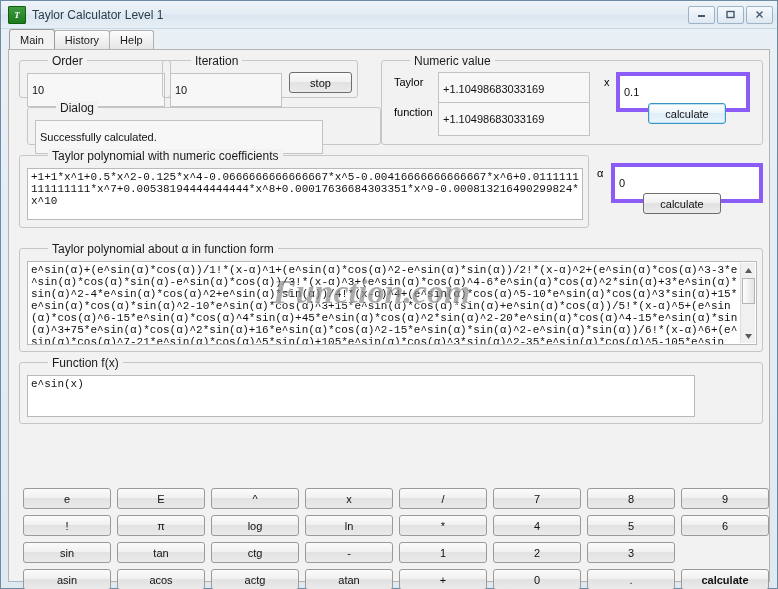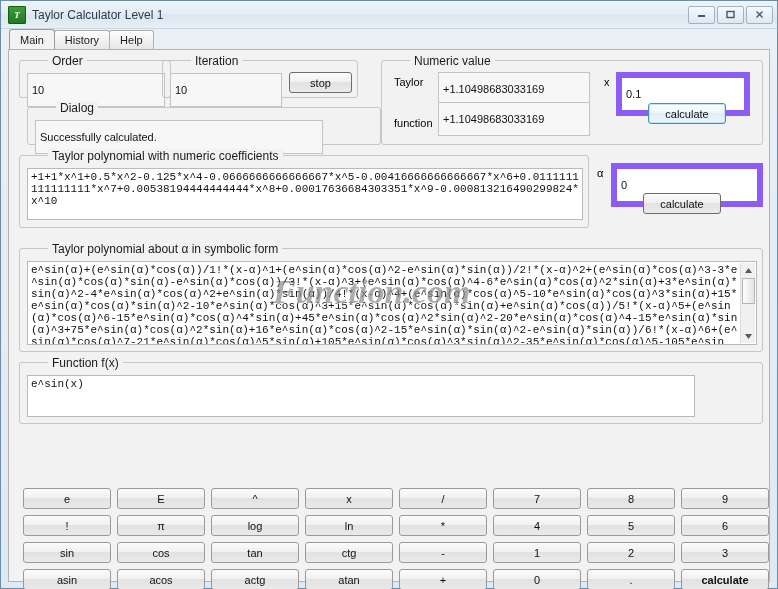--- a/index.html
+++ b/index.html
@@ -69,21 +69,21 @@
     position:absolute;top:-7px;left:8px;background:#f2f2f2;
     padding:0 4px;font-size:12px;color:#1b1b1b;white-space:nowrap;margin-left:20px;
   }
   
   .txt{
     box-sizing:border-box;border:1px solid #c3c3c3;
     background:#f7f7f7;color:#111;font-size:11px;
     padding:16px 4px;font-family:"Liberation Sans",sans-serif;
     outline:none;
   }
-  .txt.white{background:#ffffff;border:6px solid #8b5cf6;}
+  .txt.white{background:#ffffff;border:4px solid #8b5cf6;}
   .area{
     box-sizing:border-box;border:1px solid #b9b9b9;background:#fff;color:#111;
     font-size:11px;padding:2px 3px;overflow:hidden;white-space:pre-wrap;
     word-break:break-all;line-height:12px;font-family:Liberation Mono, monospace;
   }
   
   .btn{
     box-sizing:border-box;border:1px solid #9a9a9a;border-radius:3px;
     background:linear-gradient(to bottom,#fbfbfb 0%,#f1f1f1 45%,#e2e2e2 50%,#eaeaea 100%);
     color:#111;font-size:11px;display:flex;align-items:center;justify-content:center;
@@ -176,21 +176,21 @@
       <div class="legend">Dialog</div>
       <input class="txt" style="position: absolute; left: 7px; top: 12px; width: 288px; height: 19px;" readonly="" value="Successfully calculated.">
     </div>
 
     <div class="group" style="left:372px;top:10px;width:382px;height:85px;">
       <div class="legend">Numeric value</div>
 
       <div style="position:absolute;left:12px;top:15px;width:50px;">Taylor</div>
       <input class="txt" style="position: absolute; left: 56px; top: 11px; width: 152px; height: 19px;" readonly="" value="+1.10498683033169">
 
-      <div style="position:absolute;left:12px;top:45px;width:50px;margin-top:11px;">function</div>
+      <div style="position:absolute;left:12px;top:45px;width:50px;">function</div>
       <input class="txt" style="position: absolute; left: 56px; top: 41px; width: 152px; height: 19px;" readonly="" value="+1.10498683033169">
 
       <div style="position:absolute;left:222px;top:15px;">x</div>
       <input class="txt white" style="position: absolute; left: 234px; top: 11px; width: 134px; height: 19px;" value="0.1">
 
       <div class="btn focus" style="position:absolute;left:266px;top:42px;width:78px;height:21px;">
         <span>calculate</span>
       </div>
     </div>
 
@@ -199,21 +199,21 @@
       <div class="area" style="position:absolute;left:7px;top:12px;width:556px;height:52px;">+1+1*x^1+0.5*x^2-0.125*x^4-0.0666666666666667*x^5-0.00416666666666667*x^6+0.0111111111111111*x^7+0.00538194444444444*x^8+0.00017636684303351*x^9-0.000813216490299824*x^10</div>
     </div>
 
     <div style="position:absolute;left:588px;top:117px;">α</div>
     <input class="txt white" style="position: absolute; left: 602px; top: 113px; width: 152px; height: 19px;" value="0">
     <div class="btn dark" style="position:absolute;left:634px;top:143px;width:78px;height:21px;">
       <span>calculate</span>
     </div>
 
     <div class="group" style="left:10px;top:198px;width:744px;height:104px;">
-      <div class="legend">Taylor polynomial about α in symbolic form</div>
+      <div class="legend">Taylor polynomial about α in function form</div>
       <div style="position:absolute;left:7px;top:12px;width:730px;height:84px;border:1px solid #b9b9b9;background:#fff;box-sizing:border-box;overflow:hidden;">
         <div class="area" style="position:absolute;left:0;top:0;width:716px;height:82px;border:none;">e^sin(α)+(e^sin(α)*cos(α))/1!*(x-α)^1+(e^sin(α)*cos(α)^2-e^sin(α)*sin(α))/2!*(x-α)^2+(e^sin(α)*cos(α)^3-3*e^sin(α)*cos(α)*sin(α)-e^sin(α)*cos(α))/3!*(x-α)^3+(e^sin(α)*cos(α)^4-6*e^sin(α)*cos(α)^2*sin(α)+3*e^sin(α)*sin(α)^2-4*e^sin(α)*cos(α)^2+e^sin(α)*sin(α))/4!*(x-α)^4+(e^sin(α)*cos(α)^5-10*e^sin(α)*cos(α)^3*sin(α)+15*e^sin(α)*cos(α)*sin(α)^2-10*e^sin(α)*cos(α)^3+15*e^sin(α)*cos(α)*sin(α)+e^sin(α)*cos(α))/5!*(x-α)^5+(e^sin(α)*cos(α)^6-15*e^sin(α)*cos(α)^4*sin(α)+45*e^sin(α)*cos(α)^2*sin(α)^2-20*e^sin(α)*cos(α)^4-15*e^sin(α)*sin(α)^3+75*e^sin(α)*cos(α)^2*sin(α)+16*e^sin(α)*cos(α)^2-15*e^sin(α)*sin(α)^2-e^sin(α)*sin(α))/6!*(x-α)^6+(e^sin(α)*cos(α)^7-21*e^sin(α)*cos(α)^5*sin(α)+105*e^sin(α)*cos(α)^3*sin(α)^2-35*e^sin(α)*cos(α)^5-105*e^sin(α)*cos(α)*sin(α)^3+245*e^sin(α)*cos(α)^3*sin(α)-210*e^sin(α)*sin(α)^2*cos(α)+91*e^sin(α)*cos(α)^3-63*e^sin(α)*cos(α)*sin(α)+e^sin(α)*cos(α))/7!</div>
         <div class="sbar">
           <div class="sarrow">
             <svg width="7" height="5" viewBox="0 0 7 5">
                 <path d="M3.5 0 L7 5 L0 5 Z" fill="#5a5a5a"></path>
               </svg>
           </div>
           <div class="sarrow">
             <svg width="7" height="5" viewBox="0 0 7 5">
@@ -281,23 +281,20 @@
           </div>
         <div class="btn key">
             <span>6</span>
           </div>
       </div>
       <div class="krow">
         <div class="btn key">
             <span>sin</span>
           </div>
         <div class="btn key">
-            <span>cos</span>
-          </div>
-        <div class="btn key">
             <span>tan</span>
           </div>
         <div class="btn key">
             <span>ctg</span>
           </div>
         <div class="btn key">
             <span>-</span>
           </div>
         <div class="btn key">
             <span>1</span>

